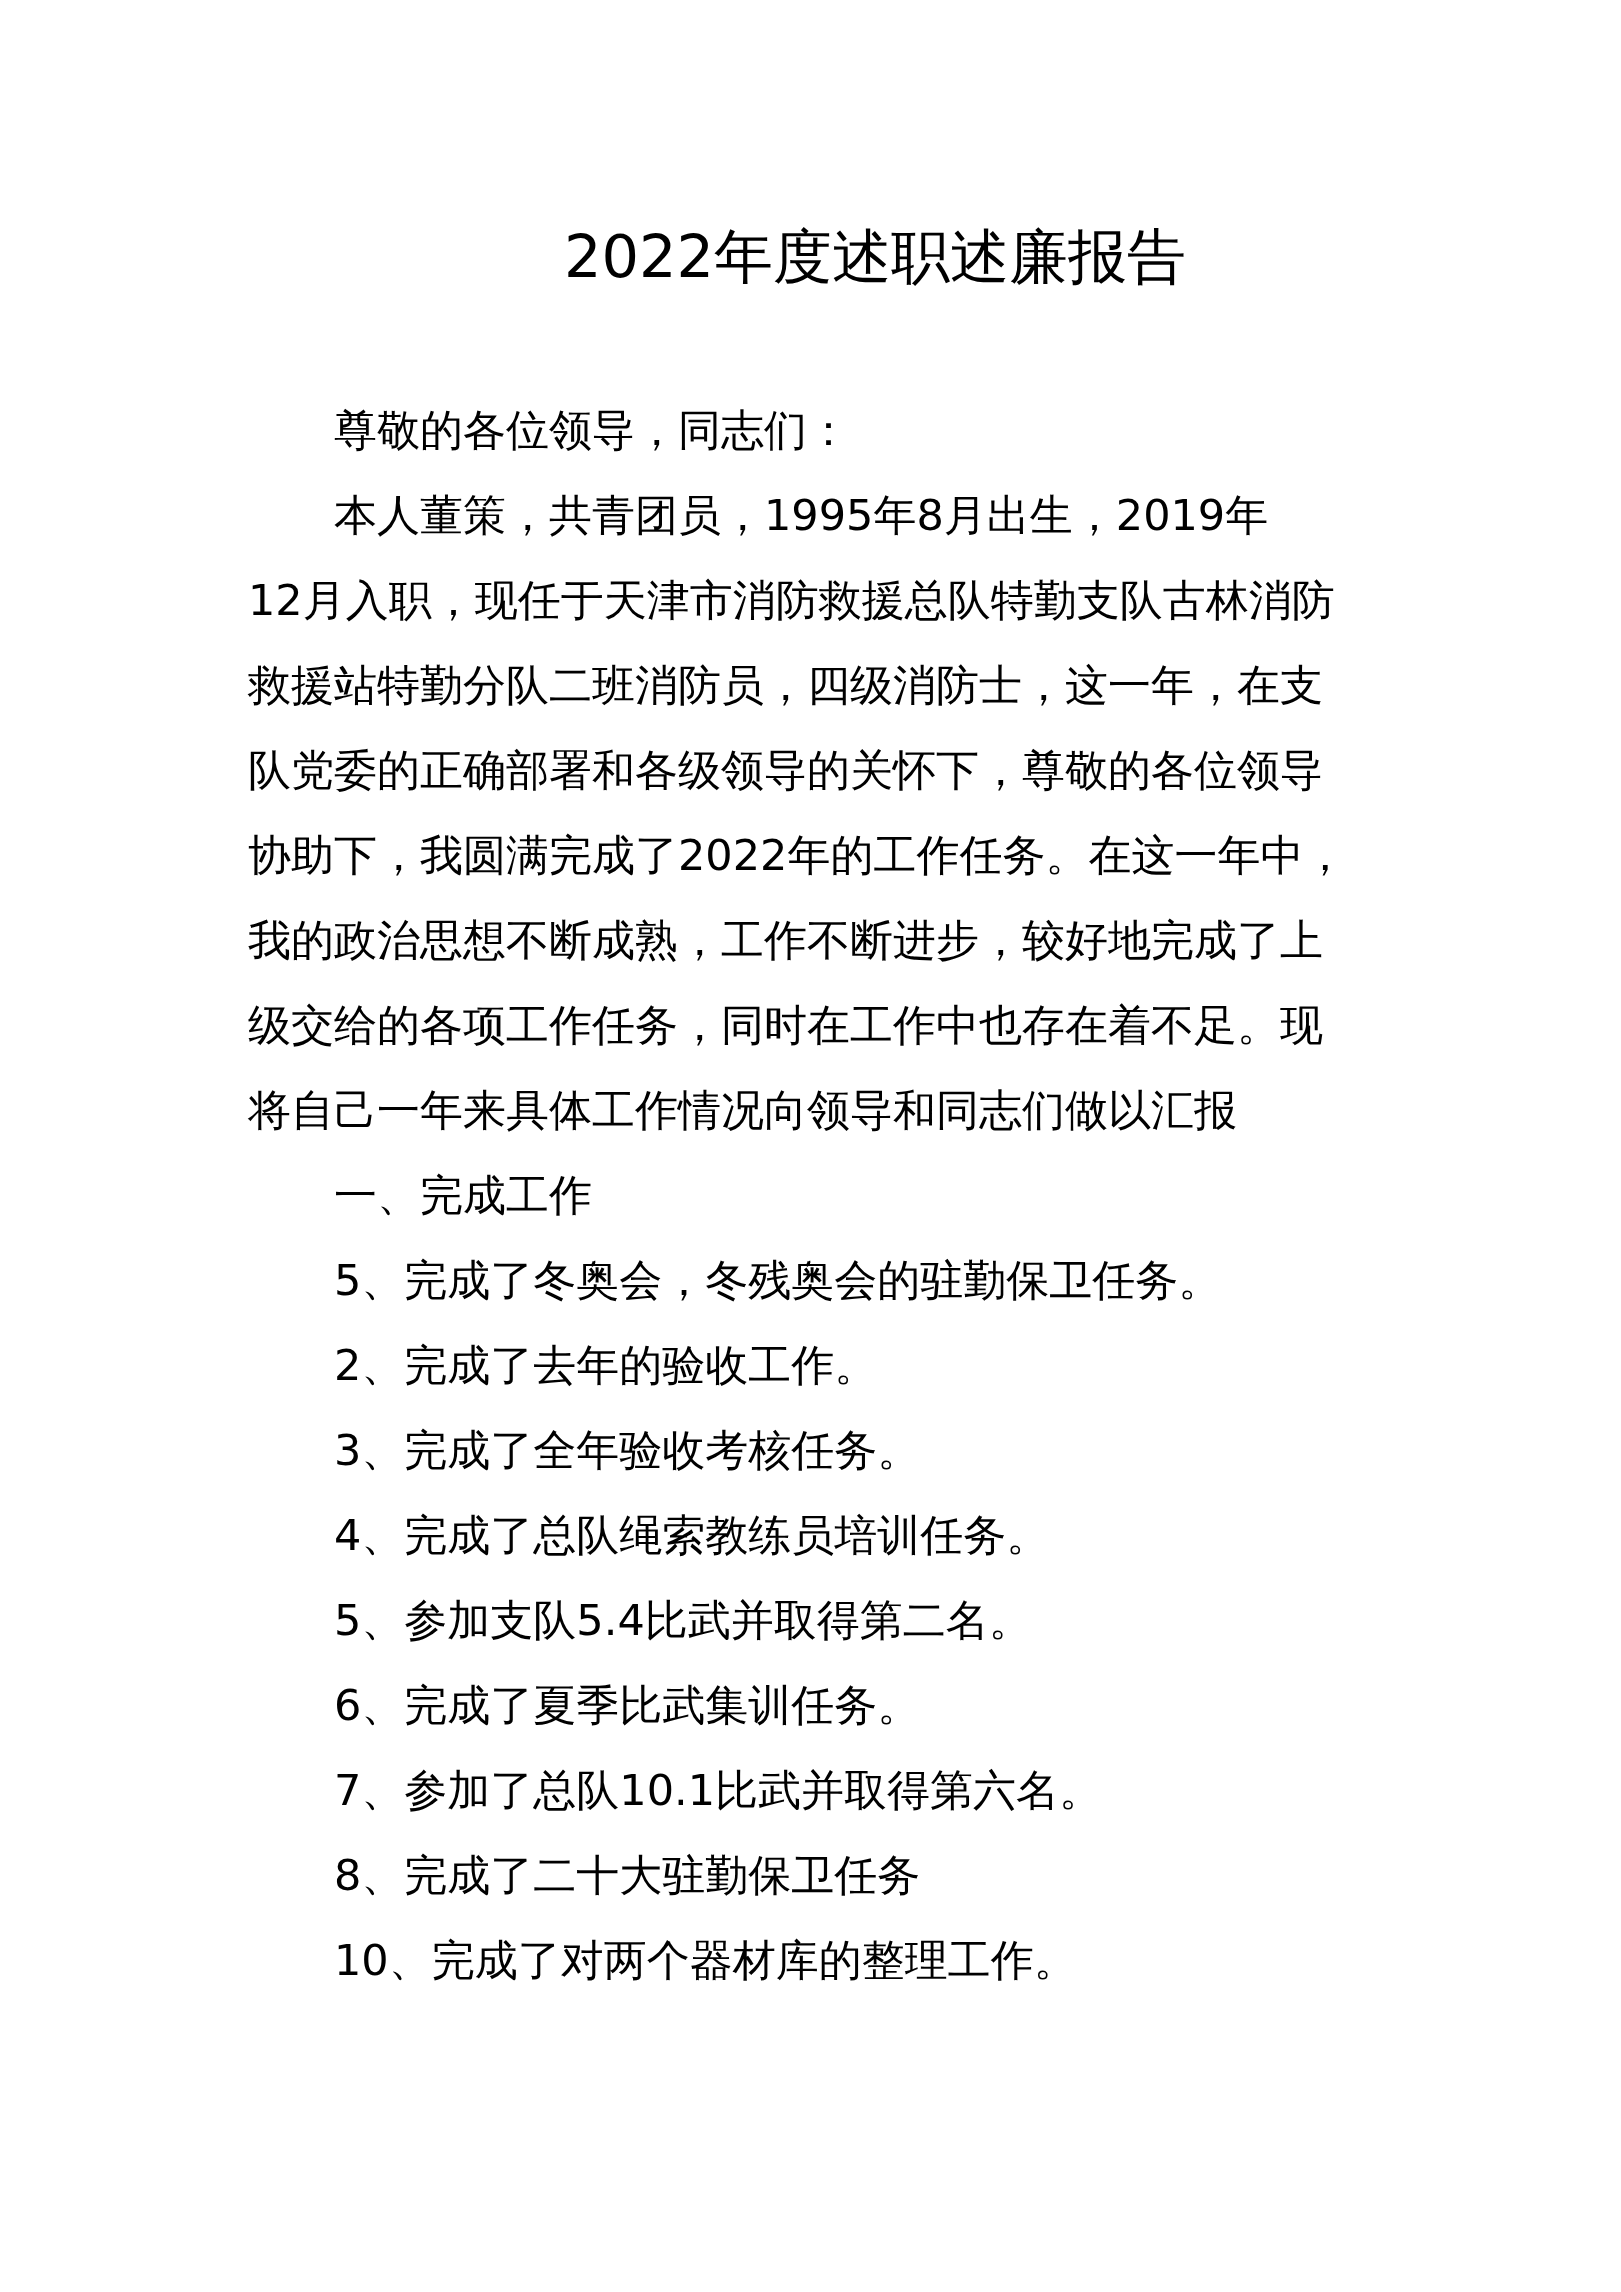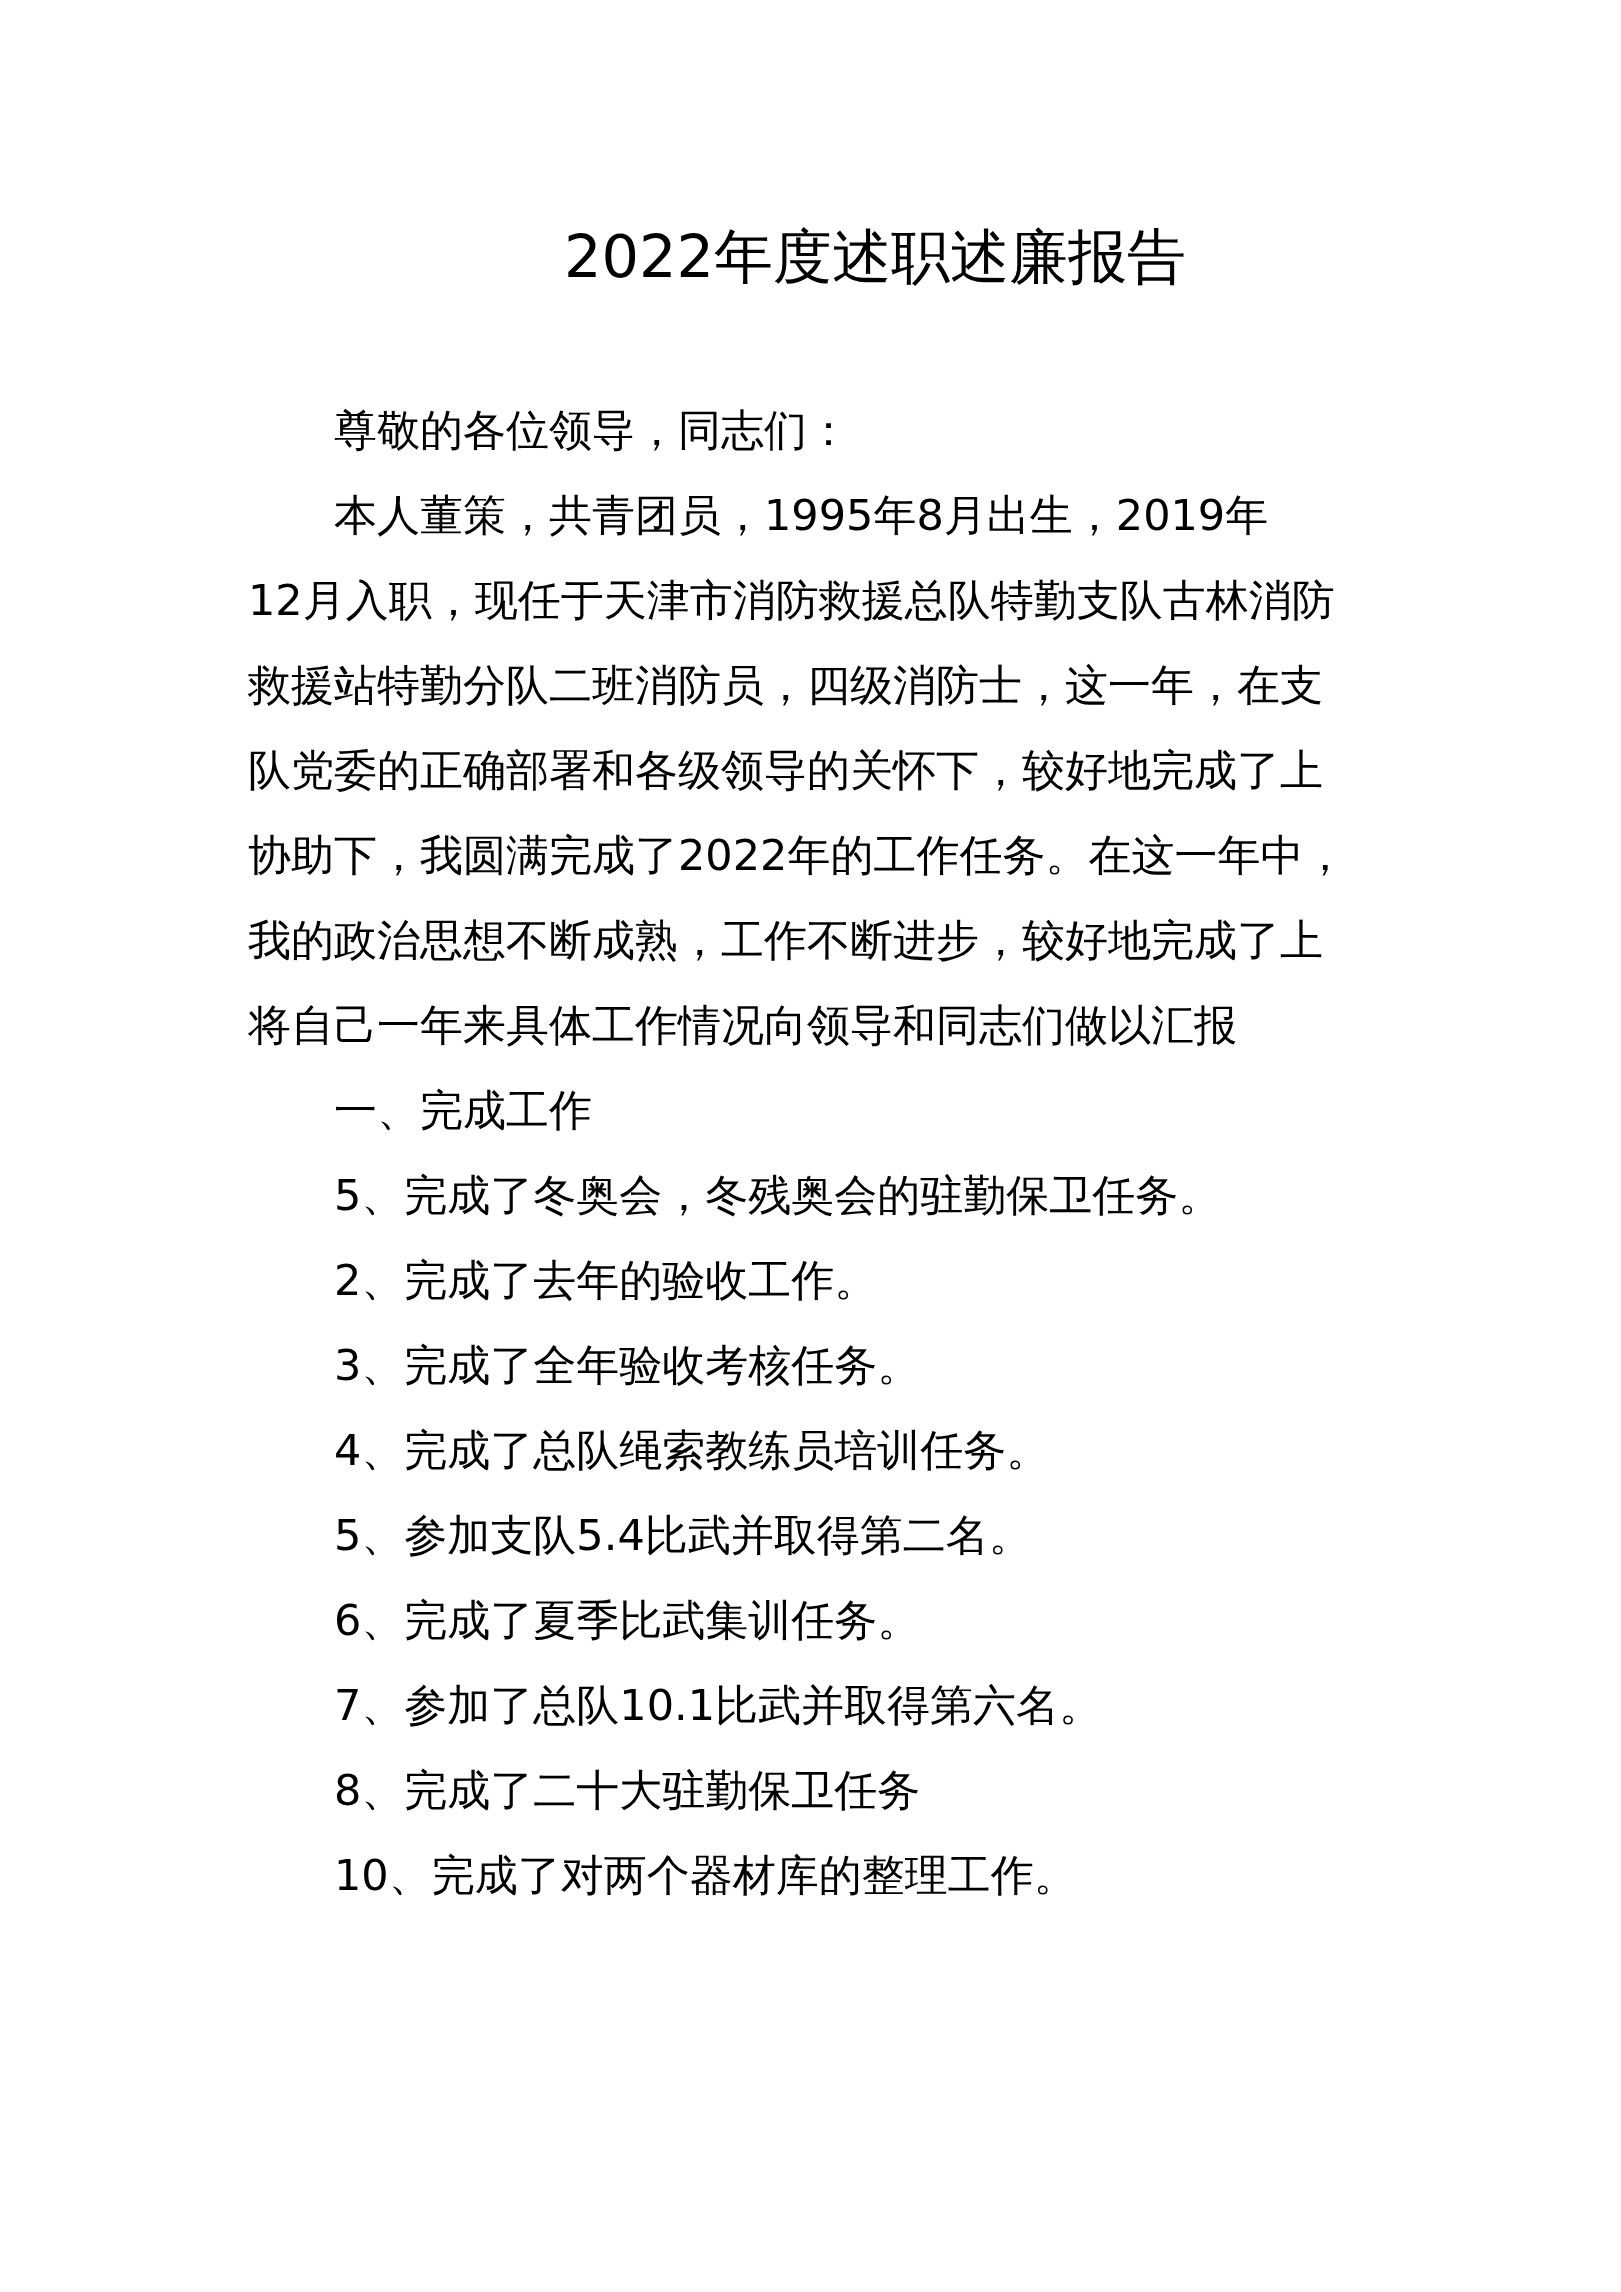--- a/index.html
+++ b/index.html
@@ -68,23 +68,24 @@
   <h1 class="title" style="margin:0;font-weight:normal;">2022年度述职述廉报告</h1>
 
   <div class="body-text">
 
     <div class="line indent-line">尊敬的各位领导，同志们：</div>
 
     <div>
       <span class="line indent-line">本人董策，共青团员，1995年8月出生，2019年</span>
       <span class="line">12月入职，现任于天津市消防救援总队特勤支队古林消防</span>
       <span class="line">救援站特勤分队二班消防员，四级消防士，这一年，在支</span>
-      <span class="line">队党委的正确部署和各级领导的关怀下，较好地完成了上</span>
+      <span class="line">队党委的正确部署和各级领导的关怀下，尊敬的各位领导</span>
       <span class="line">协助下，我圆满完成了2022年的工作任务。在这一年中，</span>
       <span class="line">我的政治思想不断成熟，工作不断进步，较好地完成了上</span>
+      <span class="line">级交给的各项工作任务，同时在工作中也存在着不足。现</span>
       <span class="line">将自己一年来具体工作情况向领导和同志们做以汇报</span>
     </div>
 
     <div class="line indent-line">一、完成工作</div>
 
     <ul class="list">
       <li>5、完成了冬奥会，冬残奥会的驻勤保卫任务。</li>
       <li>2、完成了去年的验收工作。</li>
       <li>3、完成了全年验收考核任务。</li>
       <li>4、完成了总队绳索教练员培训任务。</li>

